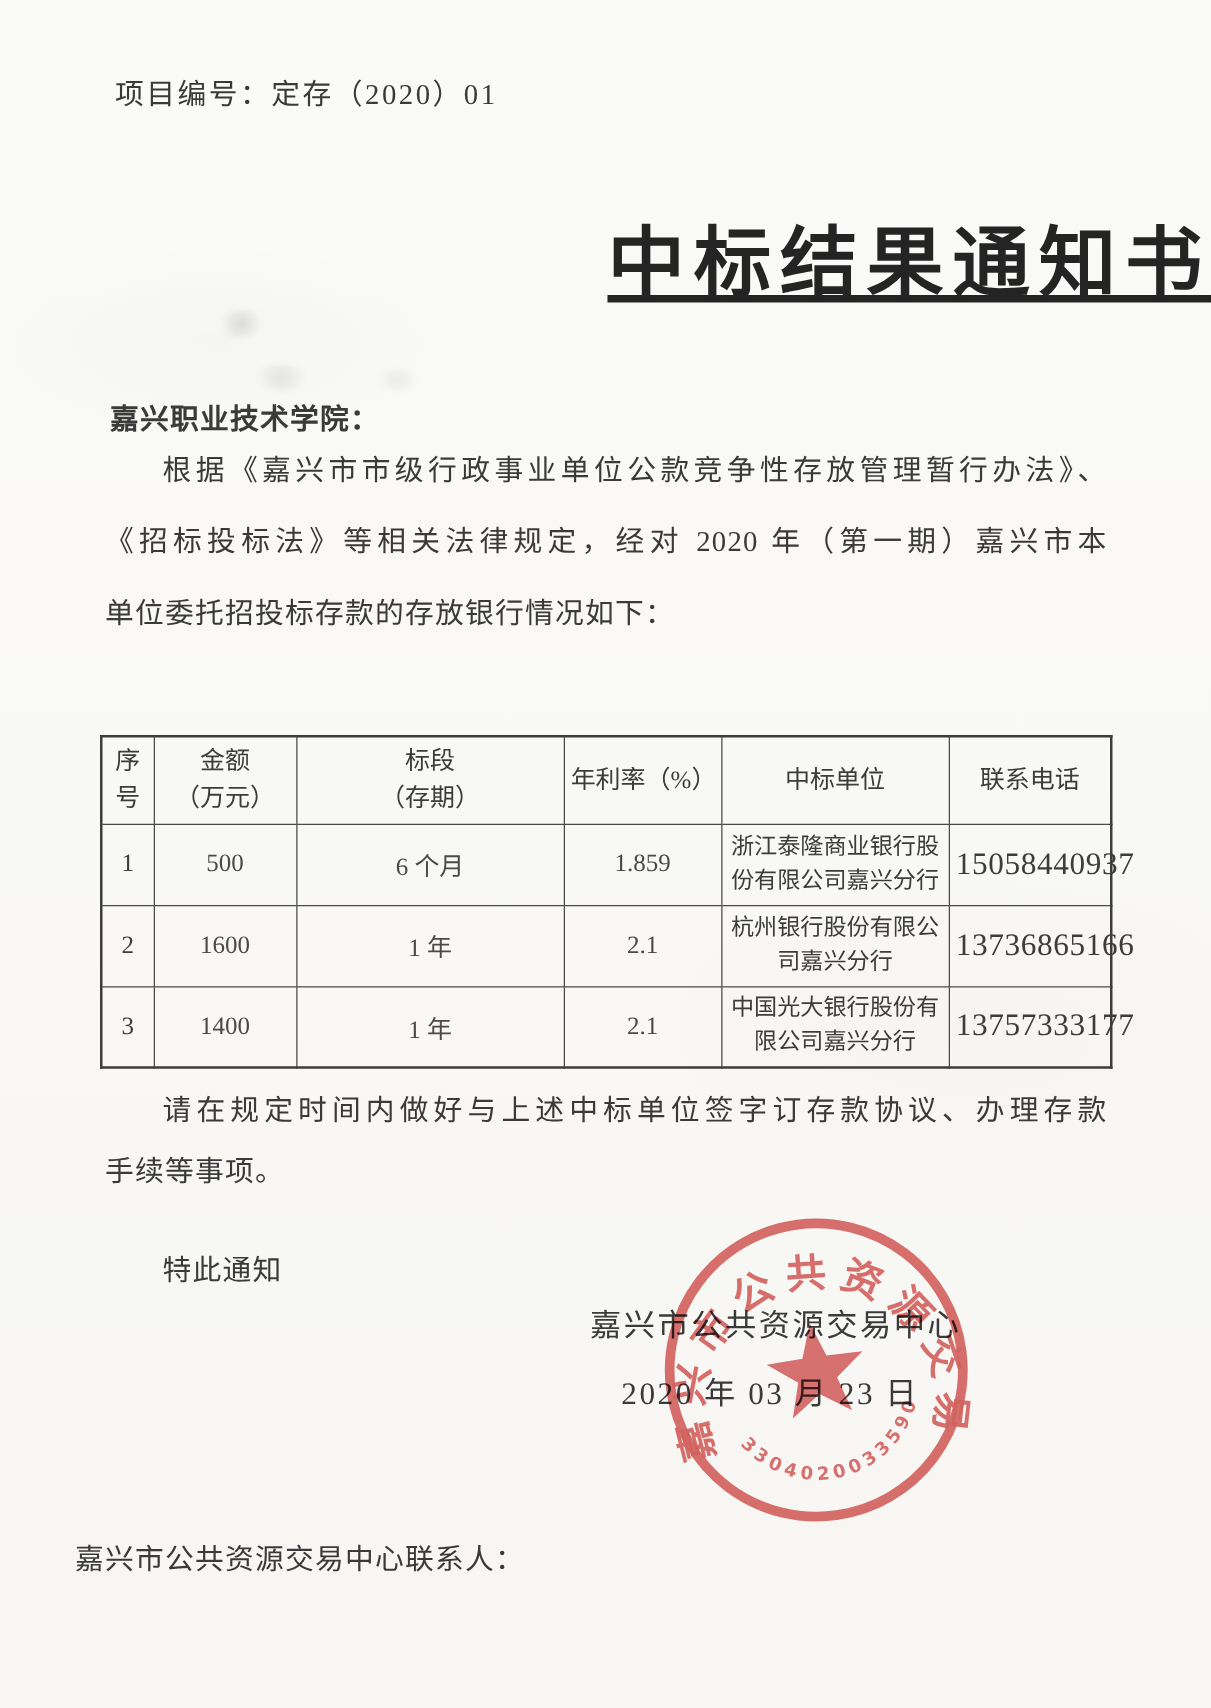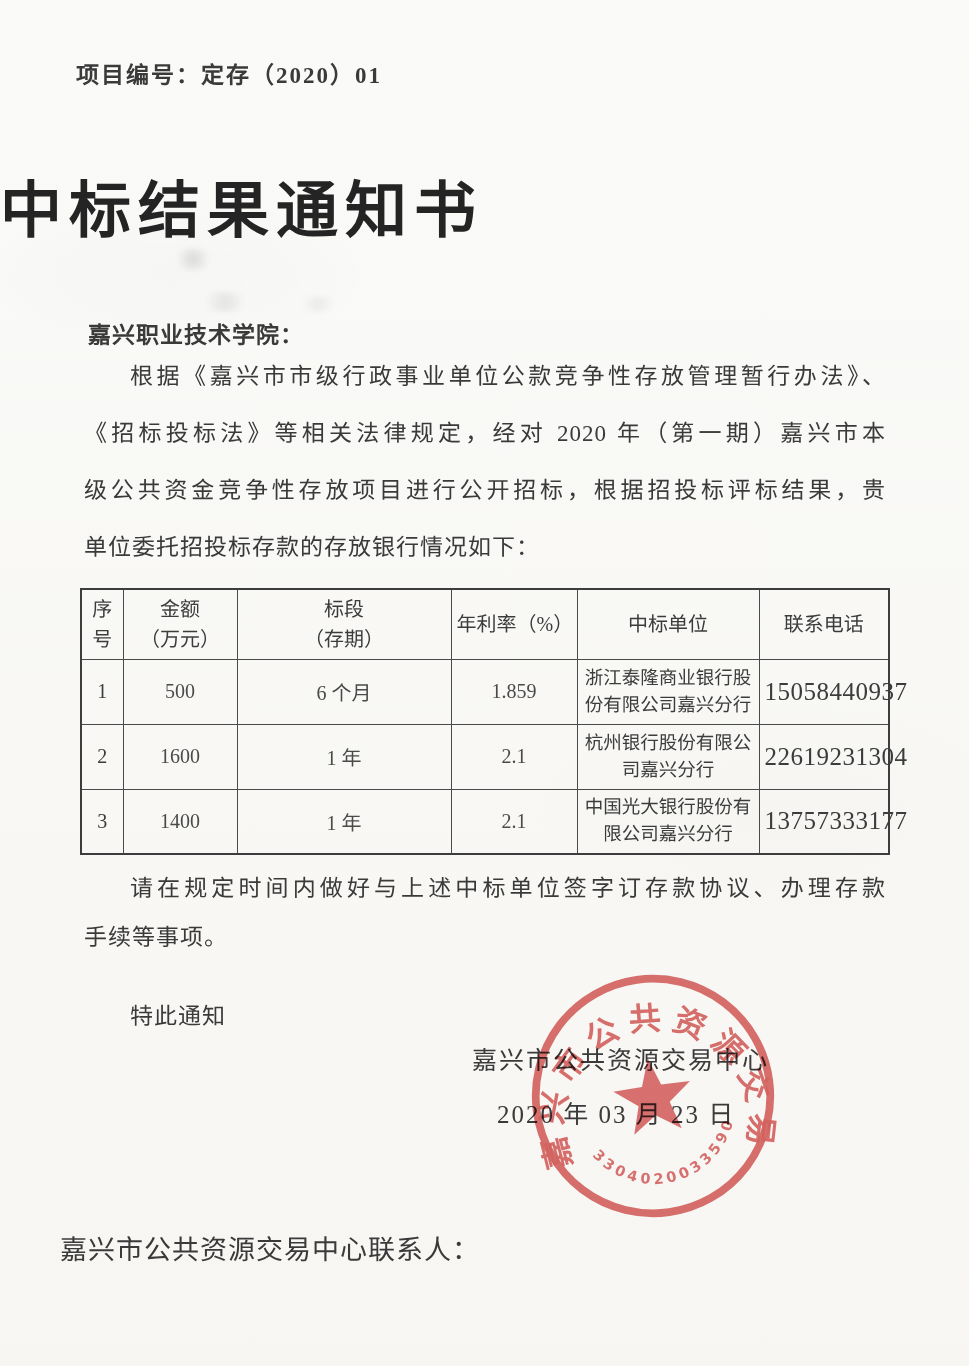--- a/index.html
+++ b/index.html
@@ -21,27 +21,27 @@
   .smudge{
     position:absolute; border-radius:50%;
     background:radial-gradient(circle, rgba(90,90,90,0.18), transparent 65%);
     filter:blur(2px);
   }
   .smudge.s1{ left:170px; top:248px; width:46px; height:22px; }
   .smudge.s2{ left:195px; top:292px; width:60px; height:20px; opacity:.7; }
   .smudge.s3{ left:295px; top:296px; width:46px; height:16px; opacity:.5; }
 
   .project-no{
-    position:absolute; left:76px; top:56px;
-    font-size:23px; letter-spacing:2px; font-weight:700; color:#3a3a3a;
+    position:absolute; left:92px; top:56px;
+    font-size:23px; letter-spacing:2px; font-weight:400; color:#3a3a3a;
   }
   .doc-title{
     position:absolute; left:0; top:160px; width:100%;
-    text-align:left; font-size:62px; font-weight:bold;
-    letter-spacing:7px; color:#242424;
+    text-align:right; font-size:62px; font-weight:bold;
+    letter-spacing:7px; color:#242424;text-decoration:underline;
   }
   .addressee{
     position:absolute; left:88px; top:316px;
     font-size:23px; letter-spacing:1px; color:#3a3a3a;font-weight:bold;
   }
   .body-para{
     position:absolute; left:84px; top:348px; width:802px;
     font-size:23px; line-height:57px; color:#3a3a3a; letter-spacing:1px;
   }
   .body-para .line{ text-align:justify; }
@@ -86,21 +86,21 @@
 
   .stamp{
     position:absolute; left:527px; top:970px; width:252px; height:252px;
     mix-blend-mode:multiply; opacity:0.88;
     transform:rotate(-8deg);
     pointer-events:none;
   }
 
   .footer-contact{
     position:absolute; left:60px; top:1228px;
-    font-size:27px; letter-spacing:1px; color:#3a3a3a;
+    font-size:23px; letter-spacing:1px; color:#3a3a3a;
   }
   .footer-phones{
     position:absolute; left:60px; top:1282px;
     font-size:21.5px; letter-spacing:1px; color:#3a3a3a;
   }
 </style>
 </head>
 <body>
 
 <div class="page">
@@ -111,21 +111,20 @@
 
   <div class="project-no">项目编号：定存（2020）01</div>
 
   <div class="doc-title">中标结果通知书</div>
 
   <div class="addressee">嘉兴职业技术学院：</div>
 
   <div class="body-para">
     <div class="line fill indent">根据《嘉兴市市级行政事业单位公款竞争性存放管理暂行办法》、</div>
     <div class="line fill">《招标投标法》等相关法律规定，经对 2020 年（第一期）嘉兴市本</div>
-    <div class="line fill">级公共资金竞争性存放项目进行公开招标，根据招投标评标结果，贵</div>
     <div class="line">单位委托招投标存款的存放银行情况如下：</div>
   </div>
 
   <table class="result">
     <colgroup>
       <col style="width:42px">
         <col style="width:114px">
         <col style="width:214px">
       <col style="width:126px">
         <col style="width:182px">
@@ -164,21 +163,21 @@
         <td class="rate">1.859</td>
         <td class="winner">浙江泰隆商业银行股份有限公司嘉兴分行</td>
         <td class="phone">15058440937</td>
       </tr>
       <tr>
         <td>2</td>
         <td class="amount">1600</td>
         <td class="term">1 年</td>
         <td class="rate">2.1</td>
         <td class="winner">杭州银行股份有限公司嘉兴分行</td>
-        <td class="phone">22619231304</td>
+        <td class="phone">13736865166</td>
       </tr>
       <tr>
         <td>3</td>
         <td class="amount">1400</td>
         <td class="term">1 年</td>
         <td class="rate">2.1</td>
         <td class="winner">中国光大银行股份有限公司嘉兴分行</td>
         <td class="phone">13757333177</td>
       </tr>
     </tbody>

